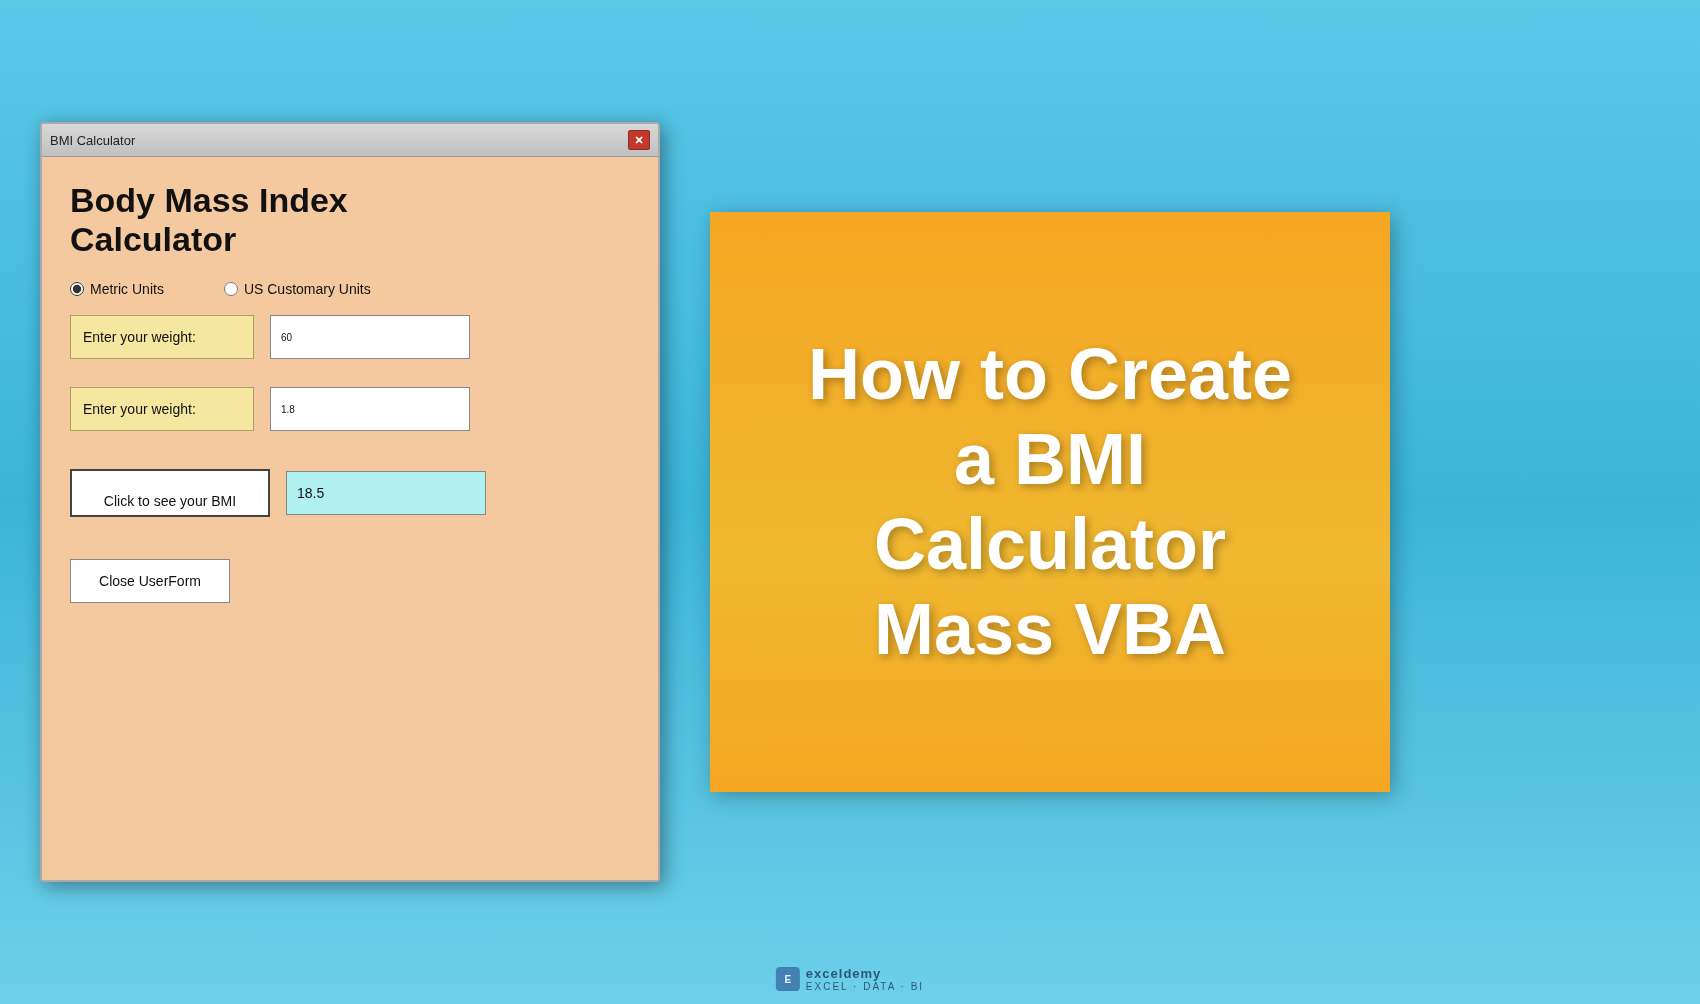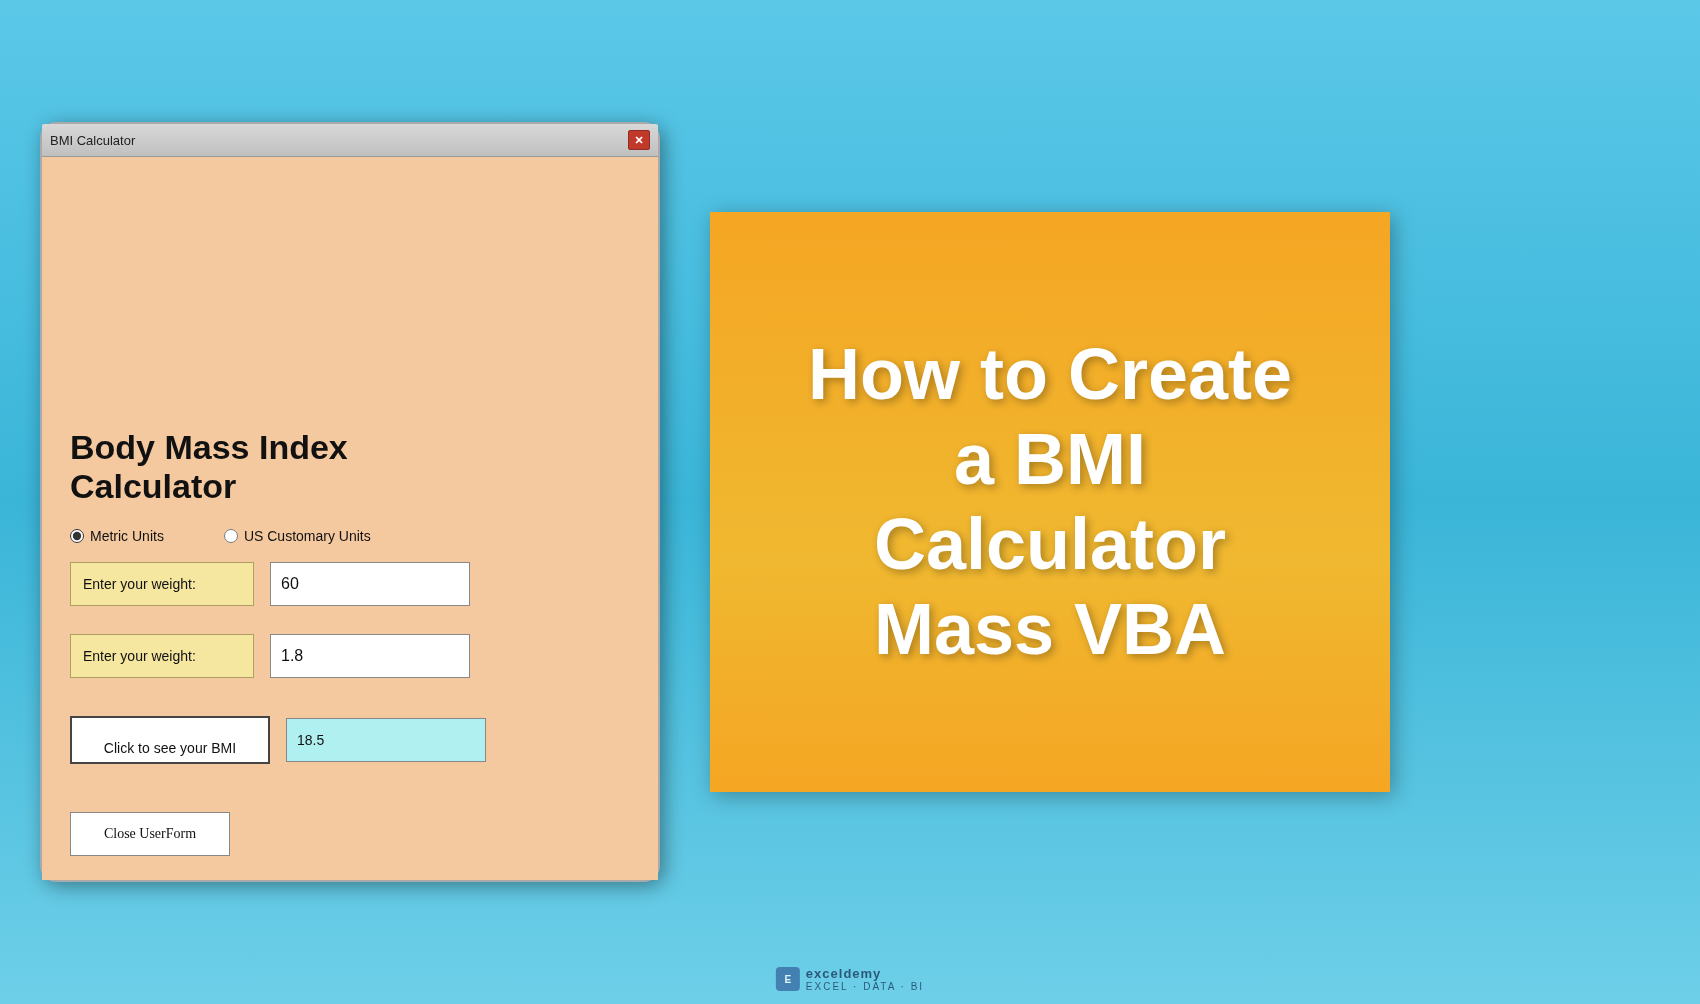--- a/index.html
+++ b/index.html
@@ -15,21 +15,21 @@
       font-family: 'Segoe UI', Arial, sans-serif;
       overflow: hidden;
     }
 
     
     .window {
       width: 620px;
       min-height: 760px;
       background: #f0f0f0;
       border: 2px solid #aaa;
-      border-radius: 16px;
+      border-radius: 4px;
       box-shadow: 4px 4px 20px rgba(0,0,0,0.4);
       display: flex;
       flex-direction: column;
       flex-shrink: 0;
     }
 
     .title-bar {
       background: linear-gradient(180deg, #d8d8d8 0%, #c0c0c0 100%);
       display: flex;
       align-items: center;
@@ -65,21 +65,20 @@
       font-size: 11px;
     }
 
     .window-body {
       background: #f5c9a0;
       flex: 1;
       padding: 24px 28px;
       display: flex;
       flex-direction: column;
       gap: 0;
-      justify-content: flex-end;
     }
 
     .window-title {
       font-size: 34px;
       font-weight: 900;
       color: #111;
       line-height: 1.15;
       margin-bottom: 22px;
       font-family: Arial Black, Arial, sans-serif;
     }
@@ -122,21 +121,21 @@
       width: 184px;
       height: 44px;
       display: flex;
       align-items: center;
     }
 
     .field-input {
       background: white;
       border: 1px solid #888;
       padding: 8px 10px;
-      font-size: 16px;
+      font-size: 10px;
       color: #111;
       width: 200px;
       height: 44px;
     }
 
     .bmi-result-input {
       background: #b0f0f0;
       border: 1px solid #888;
       padding: 0 10px;
       font-size: 14px;
@@ -167,22 +166,22 @@
 
     .close-userform-btn {
       background: white;
       border: 1px solid #888;
       padding: 10px 20px;
       font-size: 14px;
       color: #111;
       cursor: pointer;
       width: 160px;
       height: 44px;
-      font-family: Liberation Serif, serif;
-      margin-top: 16px;
+      font-family: Liberation Sans, sans-serif;
+      margin-top: 10px;
     }
 
     
     .banner {
       margin-left: 50px;
       width: 680px;
       min-height: 580px;
       background: linear-gradient(180deg, #f5a623 0%, #f0b830 60%, #f5a623 100%);
       border-radius: 0;
       display: flex;

